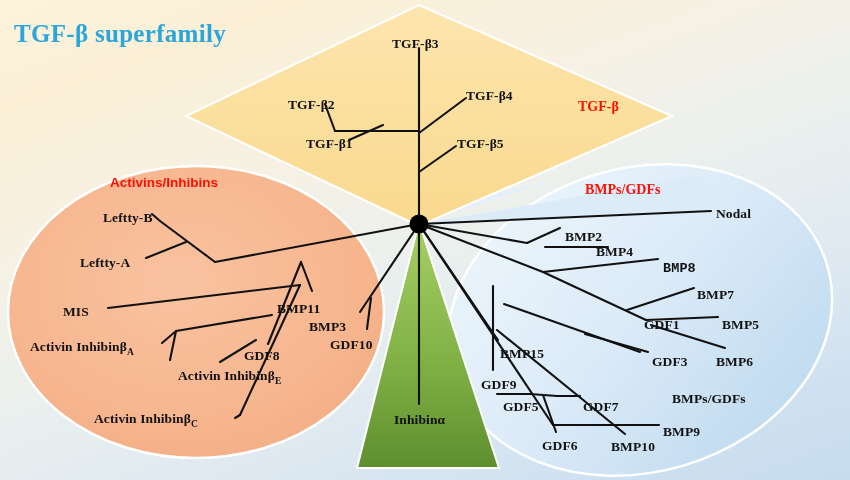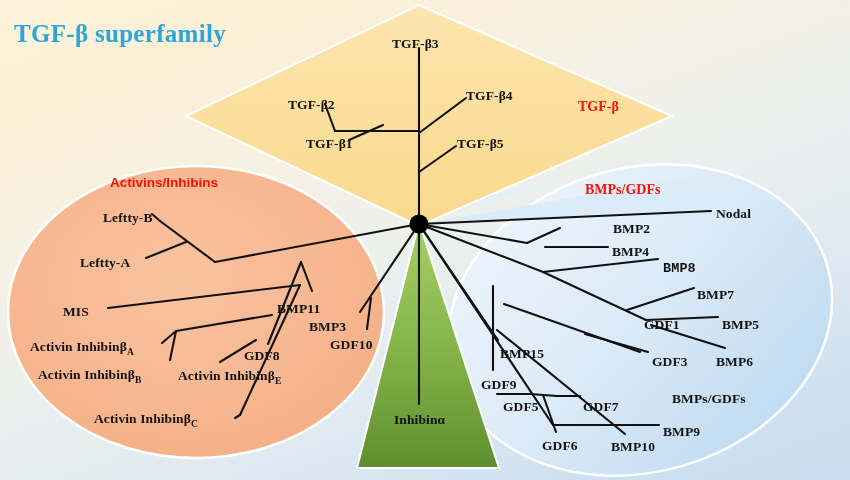--- a/index.html
+++ b/index.html
@@ -147,34 +147,33 @@
   <div class="lbl" style="left:466px;top:89px;">TGF-β4</div>
   <div class="lbl" style="left:288px;top:98px;">TGF-β2</div>
   <div class="lbl" style="left:306px;top:137px;">TGF-β1</div>
   <div class="lbl" style="left:457px;top:137px;">TGF-β5</div>
 
   <div class="lbl" style="left:103px;top:211px;">Leftty-B</div>
   <div class="lbl" style="left:80px;top:256px;">Leftty-A</div>
   <div class="lbl" style="left:63px;top:305px;">MIS</div>
 
   <div class="lbl" style="left:30px;top:340px;"><span>Activin Inhibinβ</span><sub>A</sub></div>
-  <div class="lbl" style="left:38px;top:368px;"><span>Activin Inhibinβ</span><sub>B</sub></div>
   <div class="lbl" style="left:178px;top:369px;"><span>Activin Inhibinβ</span><sub>E</sub></div>
   <div class="lbl" style="left:94px;top:412px;"><span>Activin Inhibinβ</span><sub>C</sub></div>
 
   <div class="lbl" style="left:244px;top:349px;">GDF8</div>
   <div class="lbl" style="left:277px;top:302px;">BMP11</div>
   <div class="lbl" style="left:309px;top:320px;">BMP3</div>
   <div class="lbl" style="left:330px;top:338px;">GDF10</div>
 
   <div class="lbl" style="left:394px;top:413px;color:#111;">Inhibinα</div>
 
   <div class="lbl" style="left:716px;top:207px;">Nodal</div>
-  <div class="lbl" style="left:565px;top:222px;margin-left:48px;">BMP2</div>
-  <div class="lbl" style="left:612px;top:245px;">BMP4</div>
+  <div class="lbl" style="left:565px;top:230px;">BMP2</div>
+  <div class="lbl" style="left:596px;top:245px;">BMP4</div>
   <div class="lbl" style="left:663px;top:262px;font-family:Liberation Mono, monospace;">BMP8</div>
   <div class="lbl" style="left:697px;top:288px;">BMP7</div>
   <div class="lbl" style="left:644px;top:318px;">GDF1</div>
   <div class="lbl" style="left:722px;top:318px;">BMP5</div>
   <div class="lbl" style="left:652px;top:355px;">GDF3</div>
   <div class="lbl" style="left:716px;top:355px;">BMP6</div>
   <div class="lbl" style="left:500px;top:347px;">BMP15</div>
   <div class="lbl" style="left:481px;top:378px;">GDF9</div>
   <div class="lbl" style="left:503px;top:400px;">GDF5</div>
   <div class="lbl" style="left:583px;top:400px;">GDF7</div>

